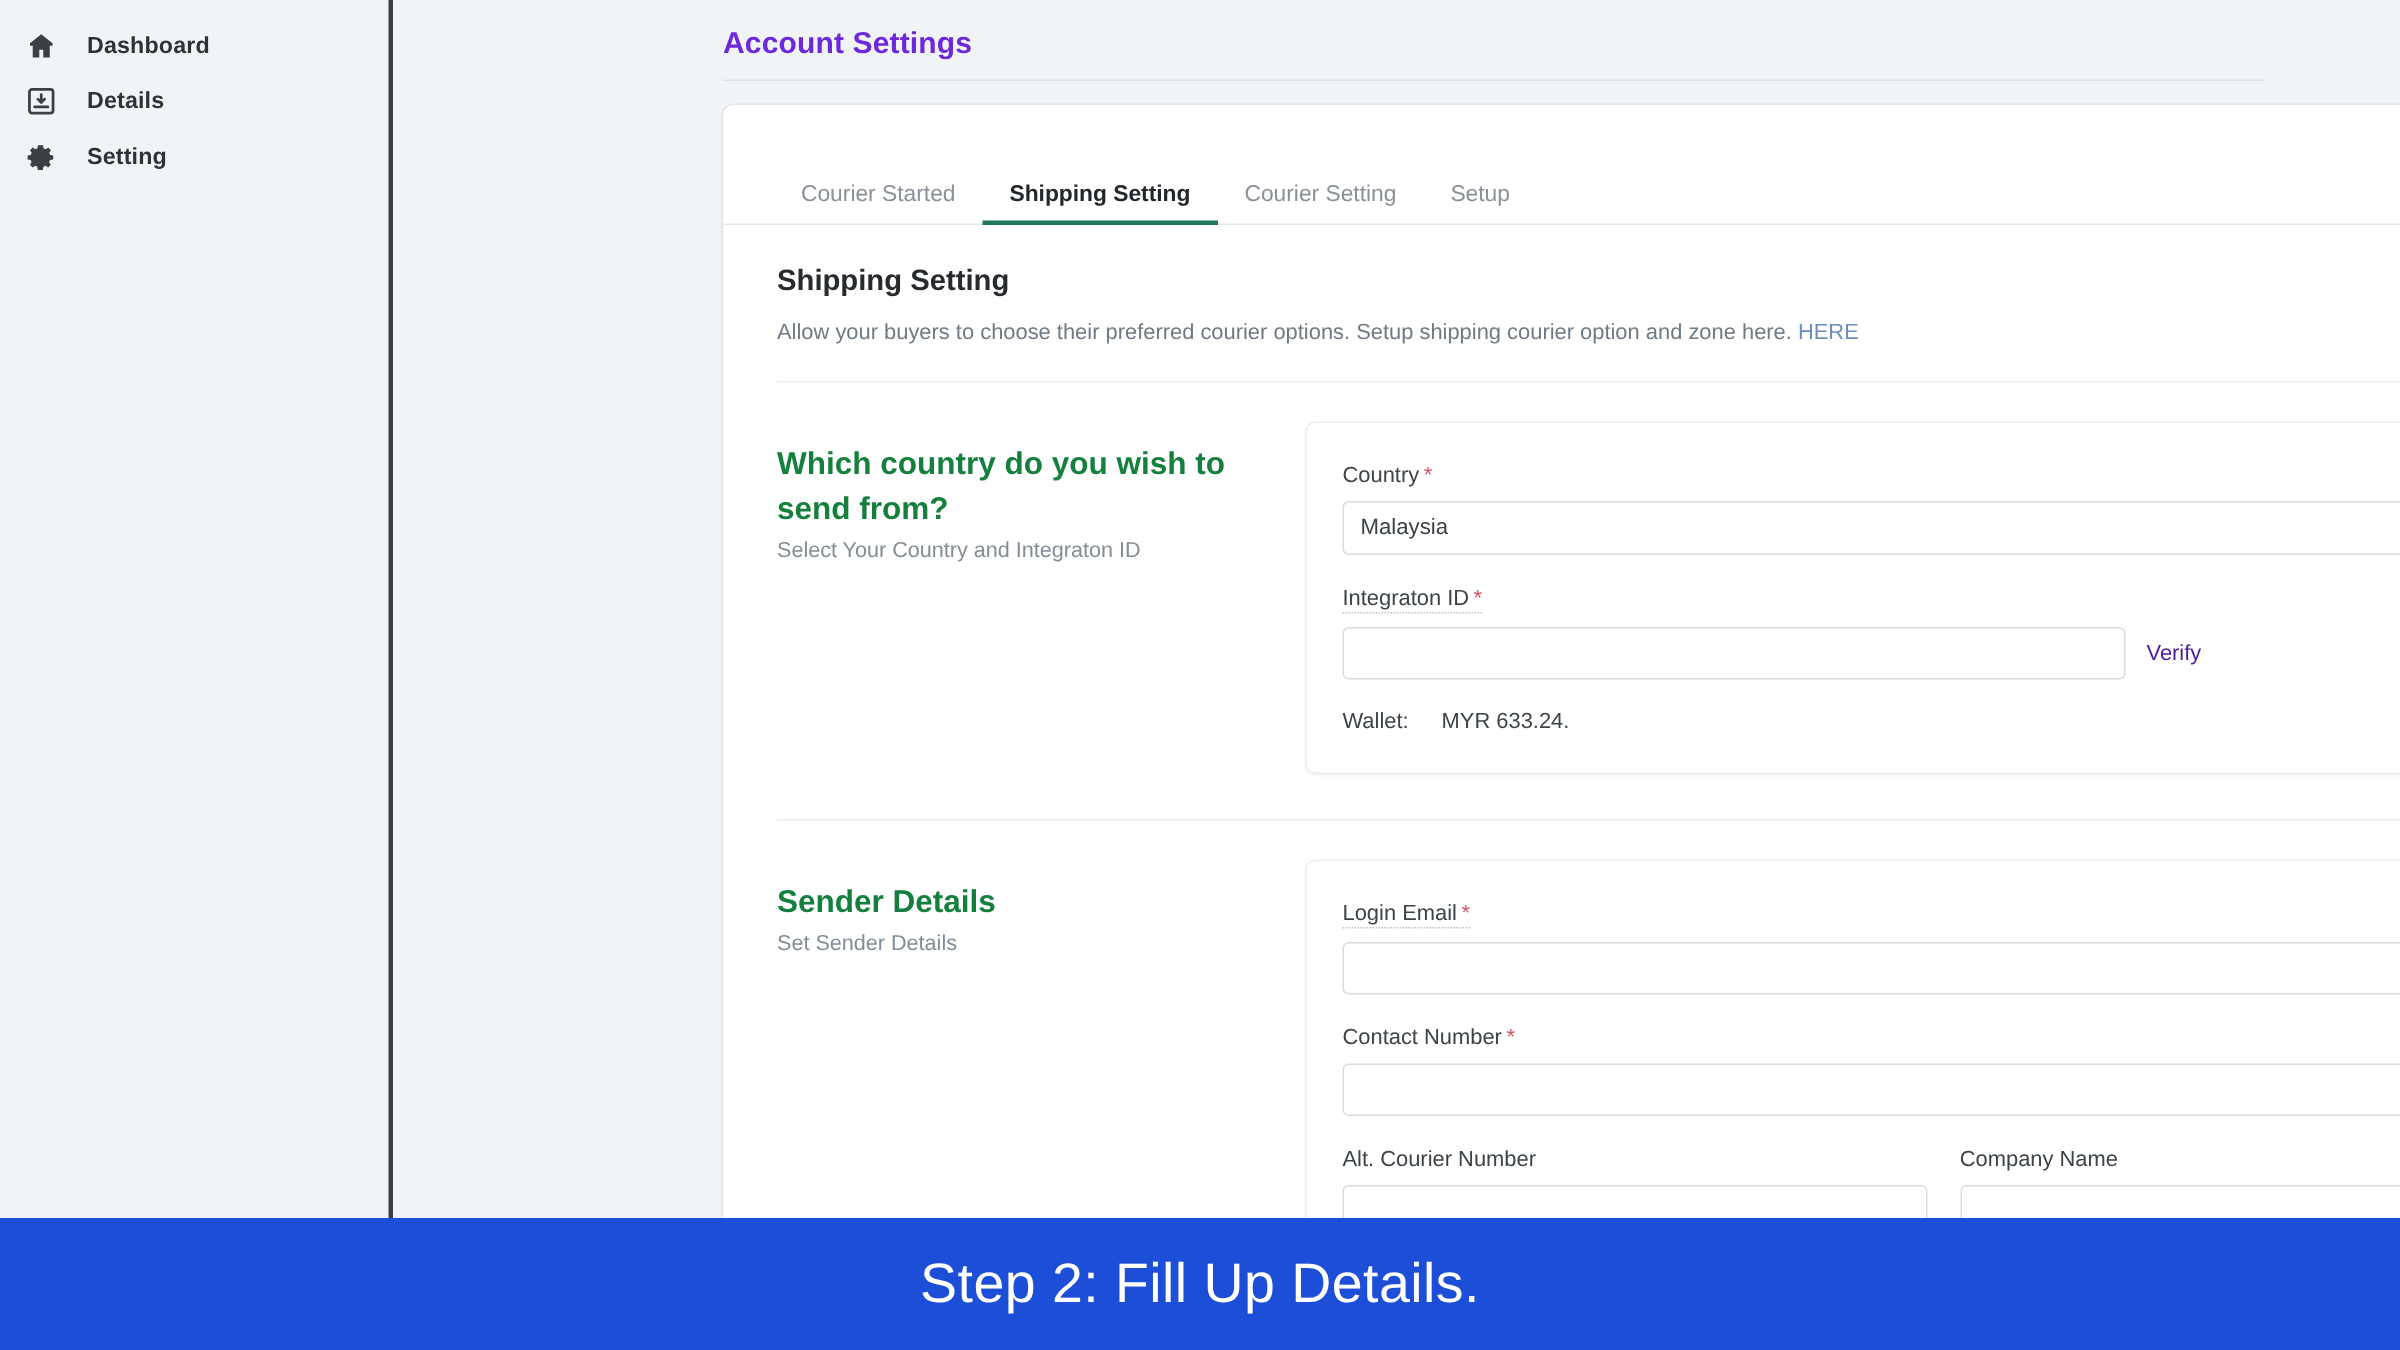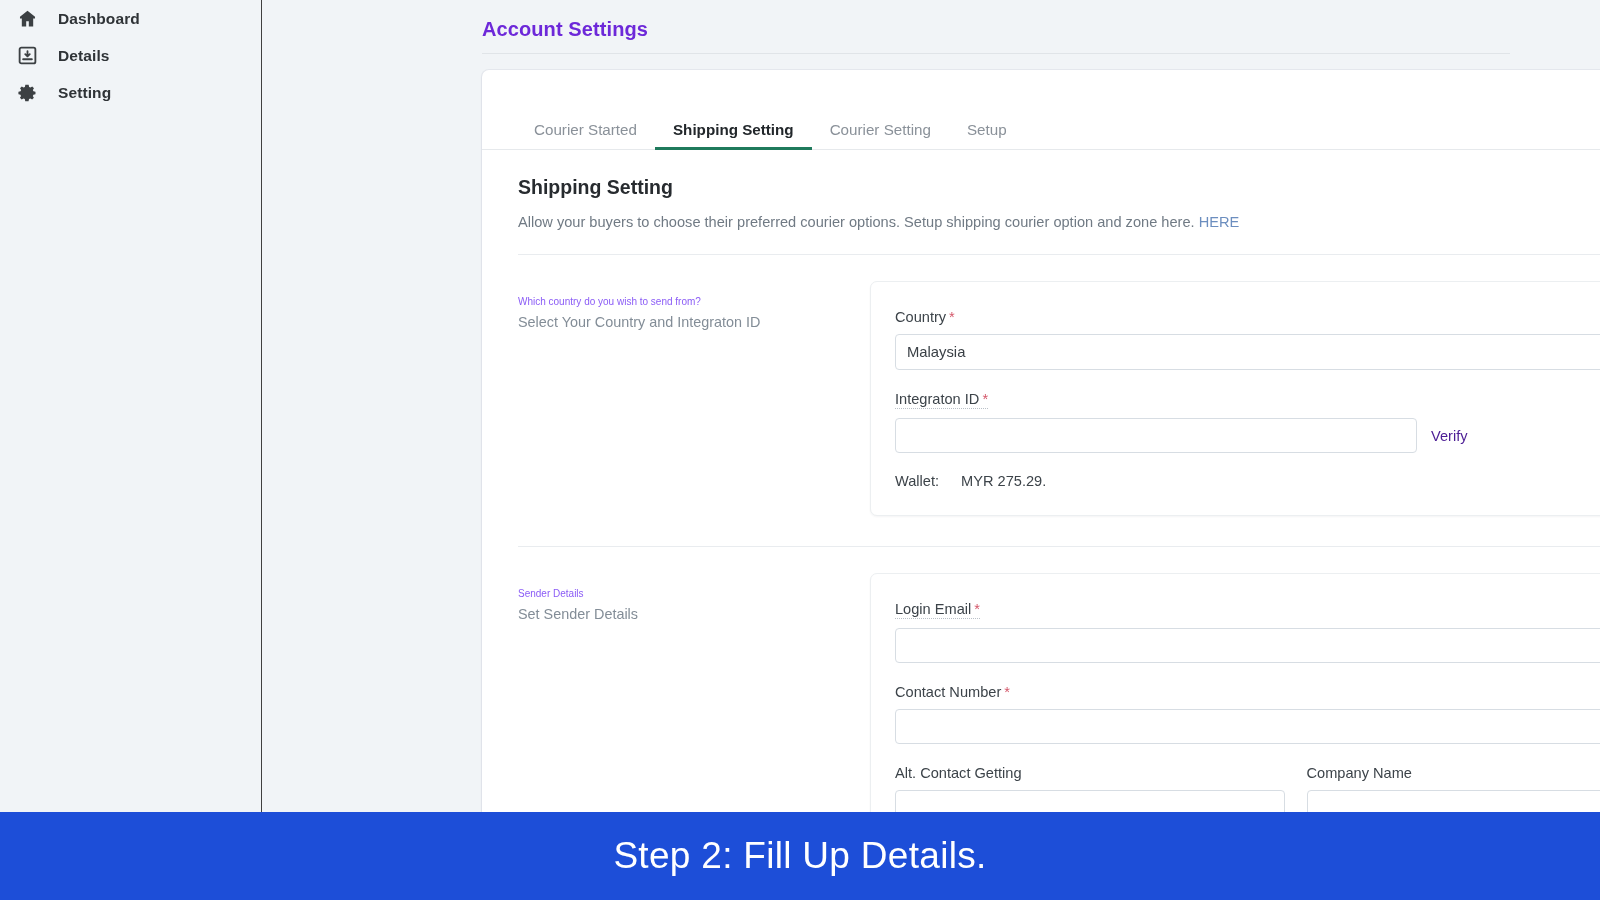--- a/index.html
+++ b/index.html
@@ -10,21 +10,22 @@
     font-family: "Liberation Sans", sans-serif;
     color: #32363a;
   }
   #app { position: relative; width: 1600px; height: 900px; }
 
   
   .sidebar {
     position: absolute; left: 0; top: 0;
     width: 262px; height: 812px;
     background: #f1f4f7;
-    border-right: 1px solid #404040;
+    border-right: 3px solid #404040;
+    padding-top: 12px;
   }
   .side-item {
     display: flex; align-items: center;
     gap: 20px;
     height: 37px;
     padding-left: 16px;
     cursor: pointer;
   }
   .side-icon {
     width: 22px; height: 22px;
@@ -128,23 +129,23 @@
   }
 
   
   .row {
     display: flex;
     padding: 26px 36px 0 36px;
     align-items: flex-start;
   }
   .row-left { width: 352px; padding-right: 24px; padding-top: 14px; }
   .row-left h4 {
-    font-size: 10px;
-    font-weight: 400;
-    color: #8b5cf6;
+    font-size: 21px;
+    font-weight: 700;
+    color: #15803d;
     line-height: 1.42;
     max-width: 300px;
   }
   .row-left p {
     margin-top: 4px;
     font-size: 14.4px;
     color: #838d97;
   }
   .panel {
     flex: 1;
@@ -320,21 +321,21 @@
               <span>Integraton ID</span><span class="req">*</span>
             </label>
             <div class="inline-field">
               <input class="input" type="text" value="" style="">
               <a href="#" class="link-verify">Verify</a>
             </div>
           </div>
 
           <div class="wallet">
             <span>Wallet:</span>
-            <span>MYR 275.29.</span>
+            <span>MYR 633.24.</span>
           </div>
 
         </div>
       </div>
 
       <div class="divider-wide"></div>
 
       <div class="row">
         <div class="row-left">
           <h4>Sender Details</h4>
@@ -353,21 +354,21 @@
             <div class="field">
               <label class="flabel">
                 <span>Contact Number</span><span class="req">*</span>
               </label>
               <input class="input" type="text" value="" style="">
             </div>
           </div>
 
           <div class="grid2">
             <div class="field">
-              <label class="flabel">Alt. Contact Getting</label>
+              <label class="flabel">Alt. Courier Number</label>
               <input class="input" type="text" value="" style="">
             </div>
             <div class="field">
               <label class="flabel">Company Name</label>
               <input class="input" type="text" value="" style="">
             </div>
           </div>
 
         </div>
       </div>

